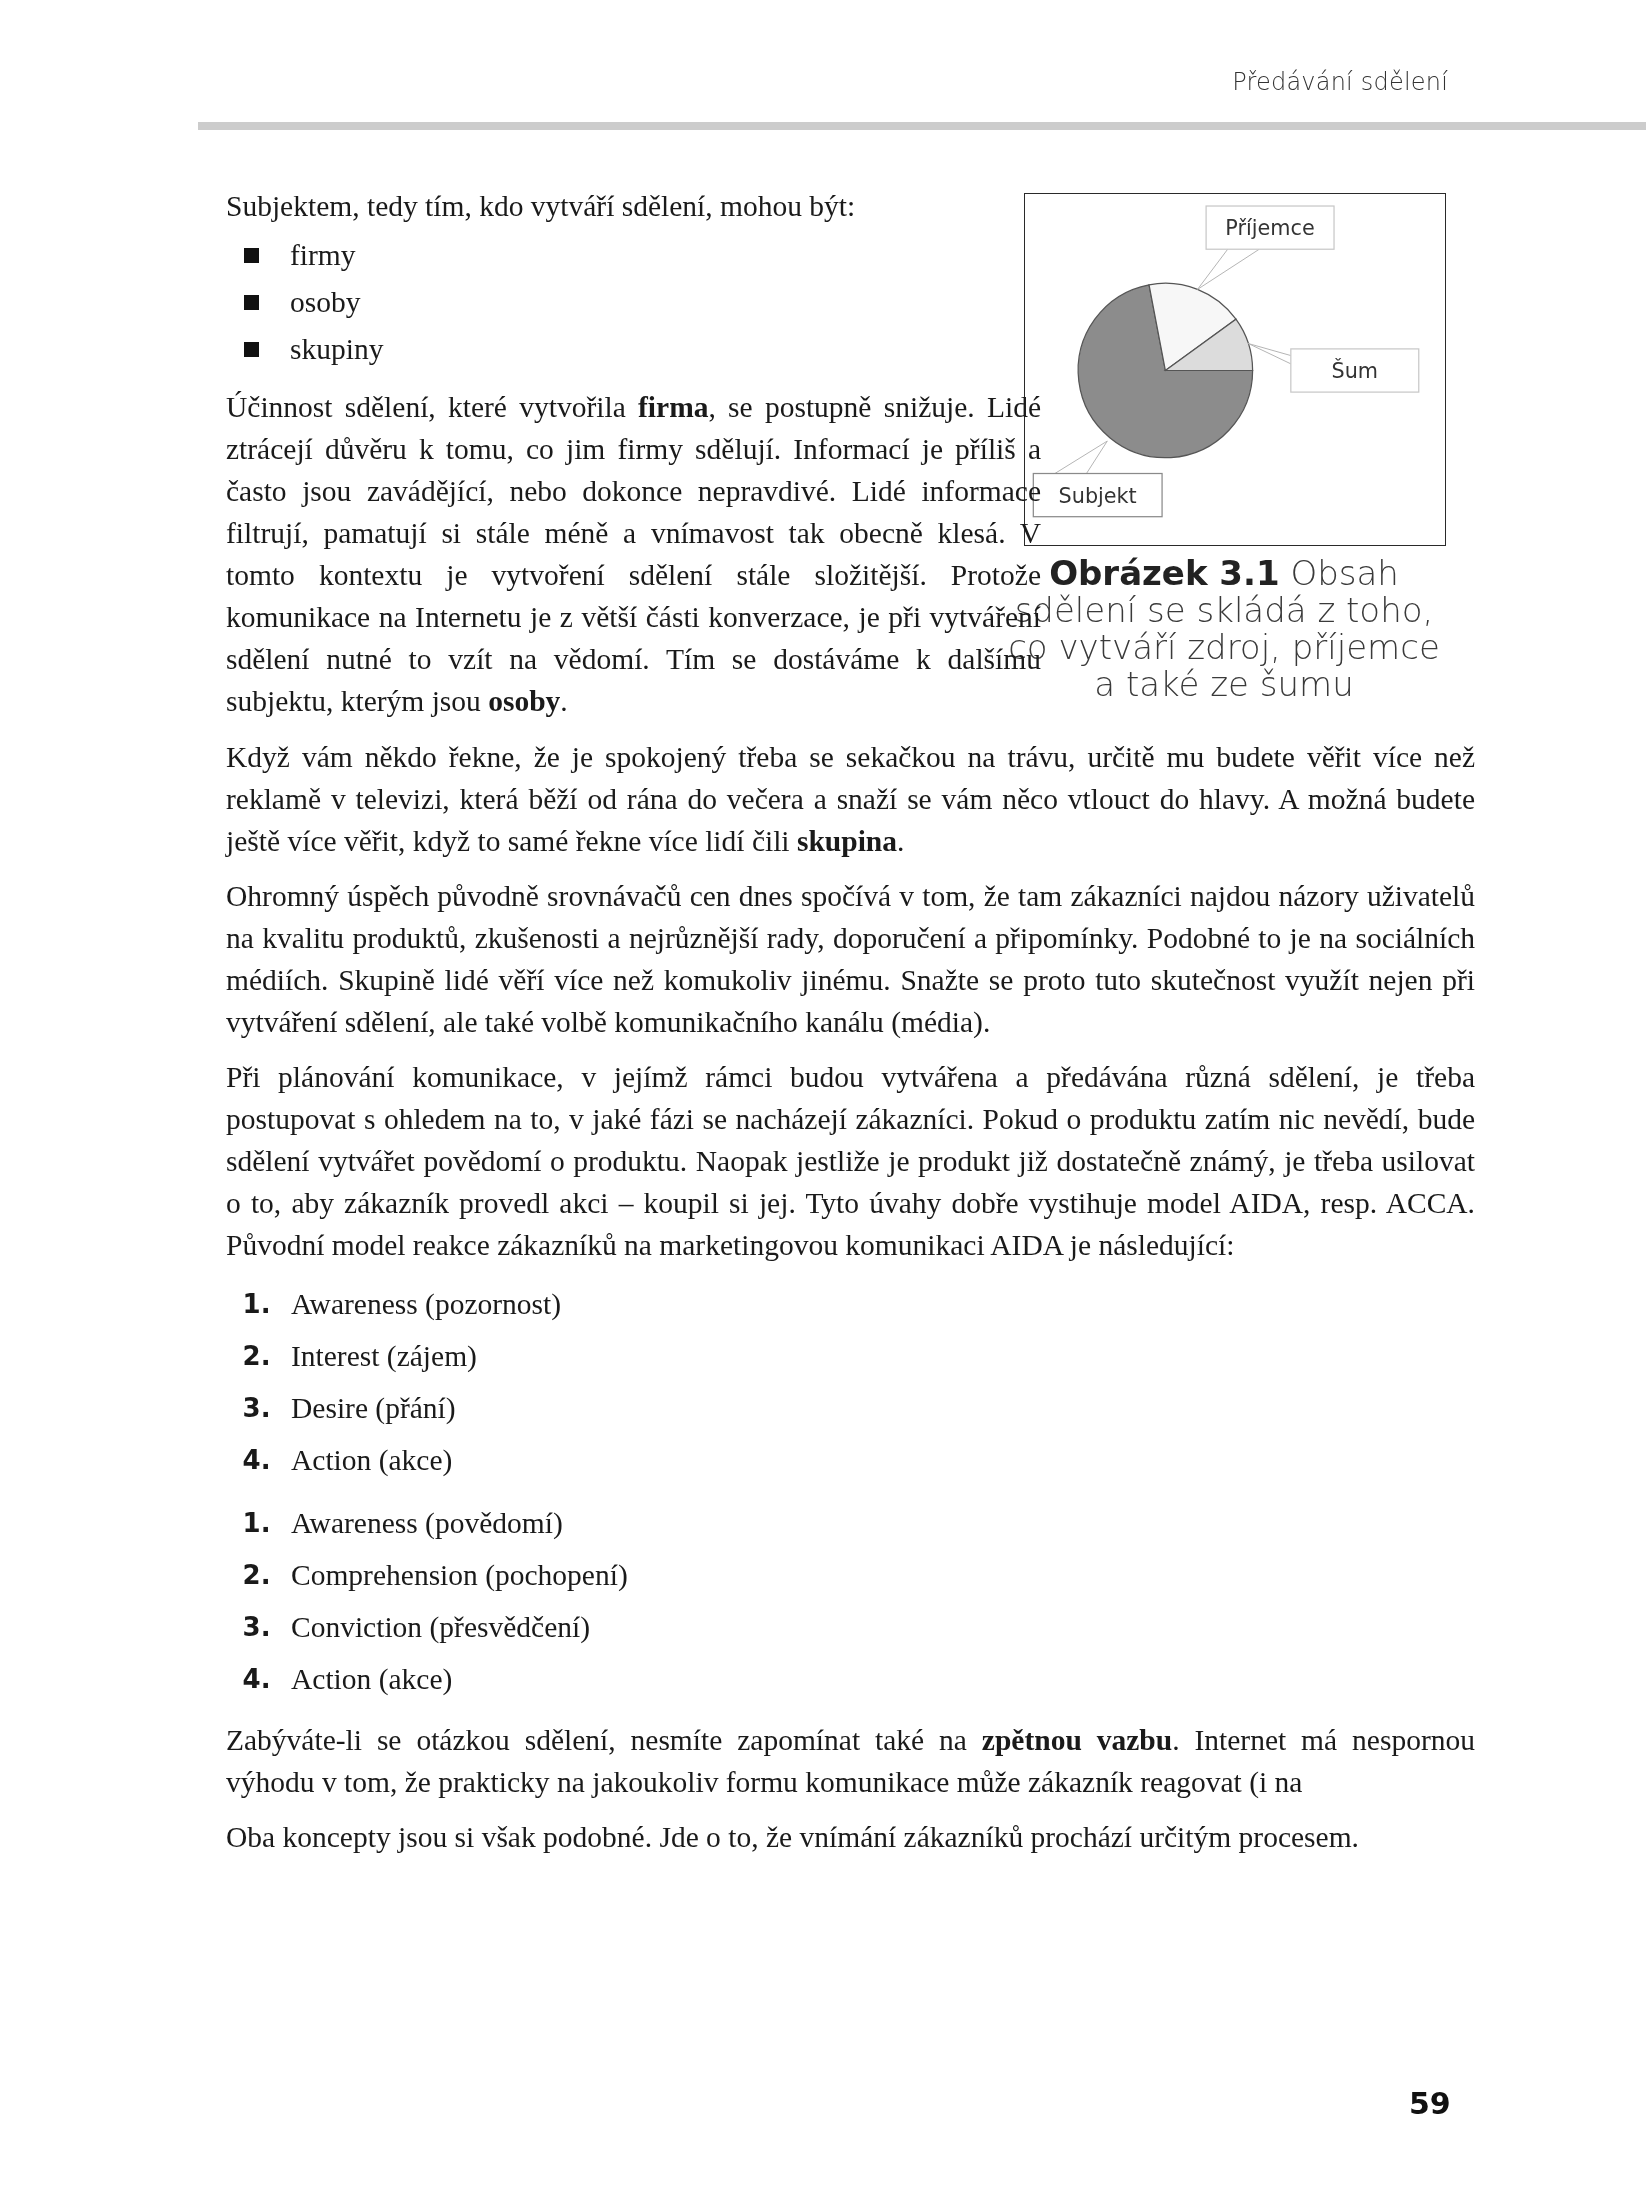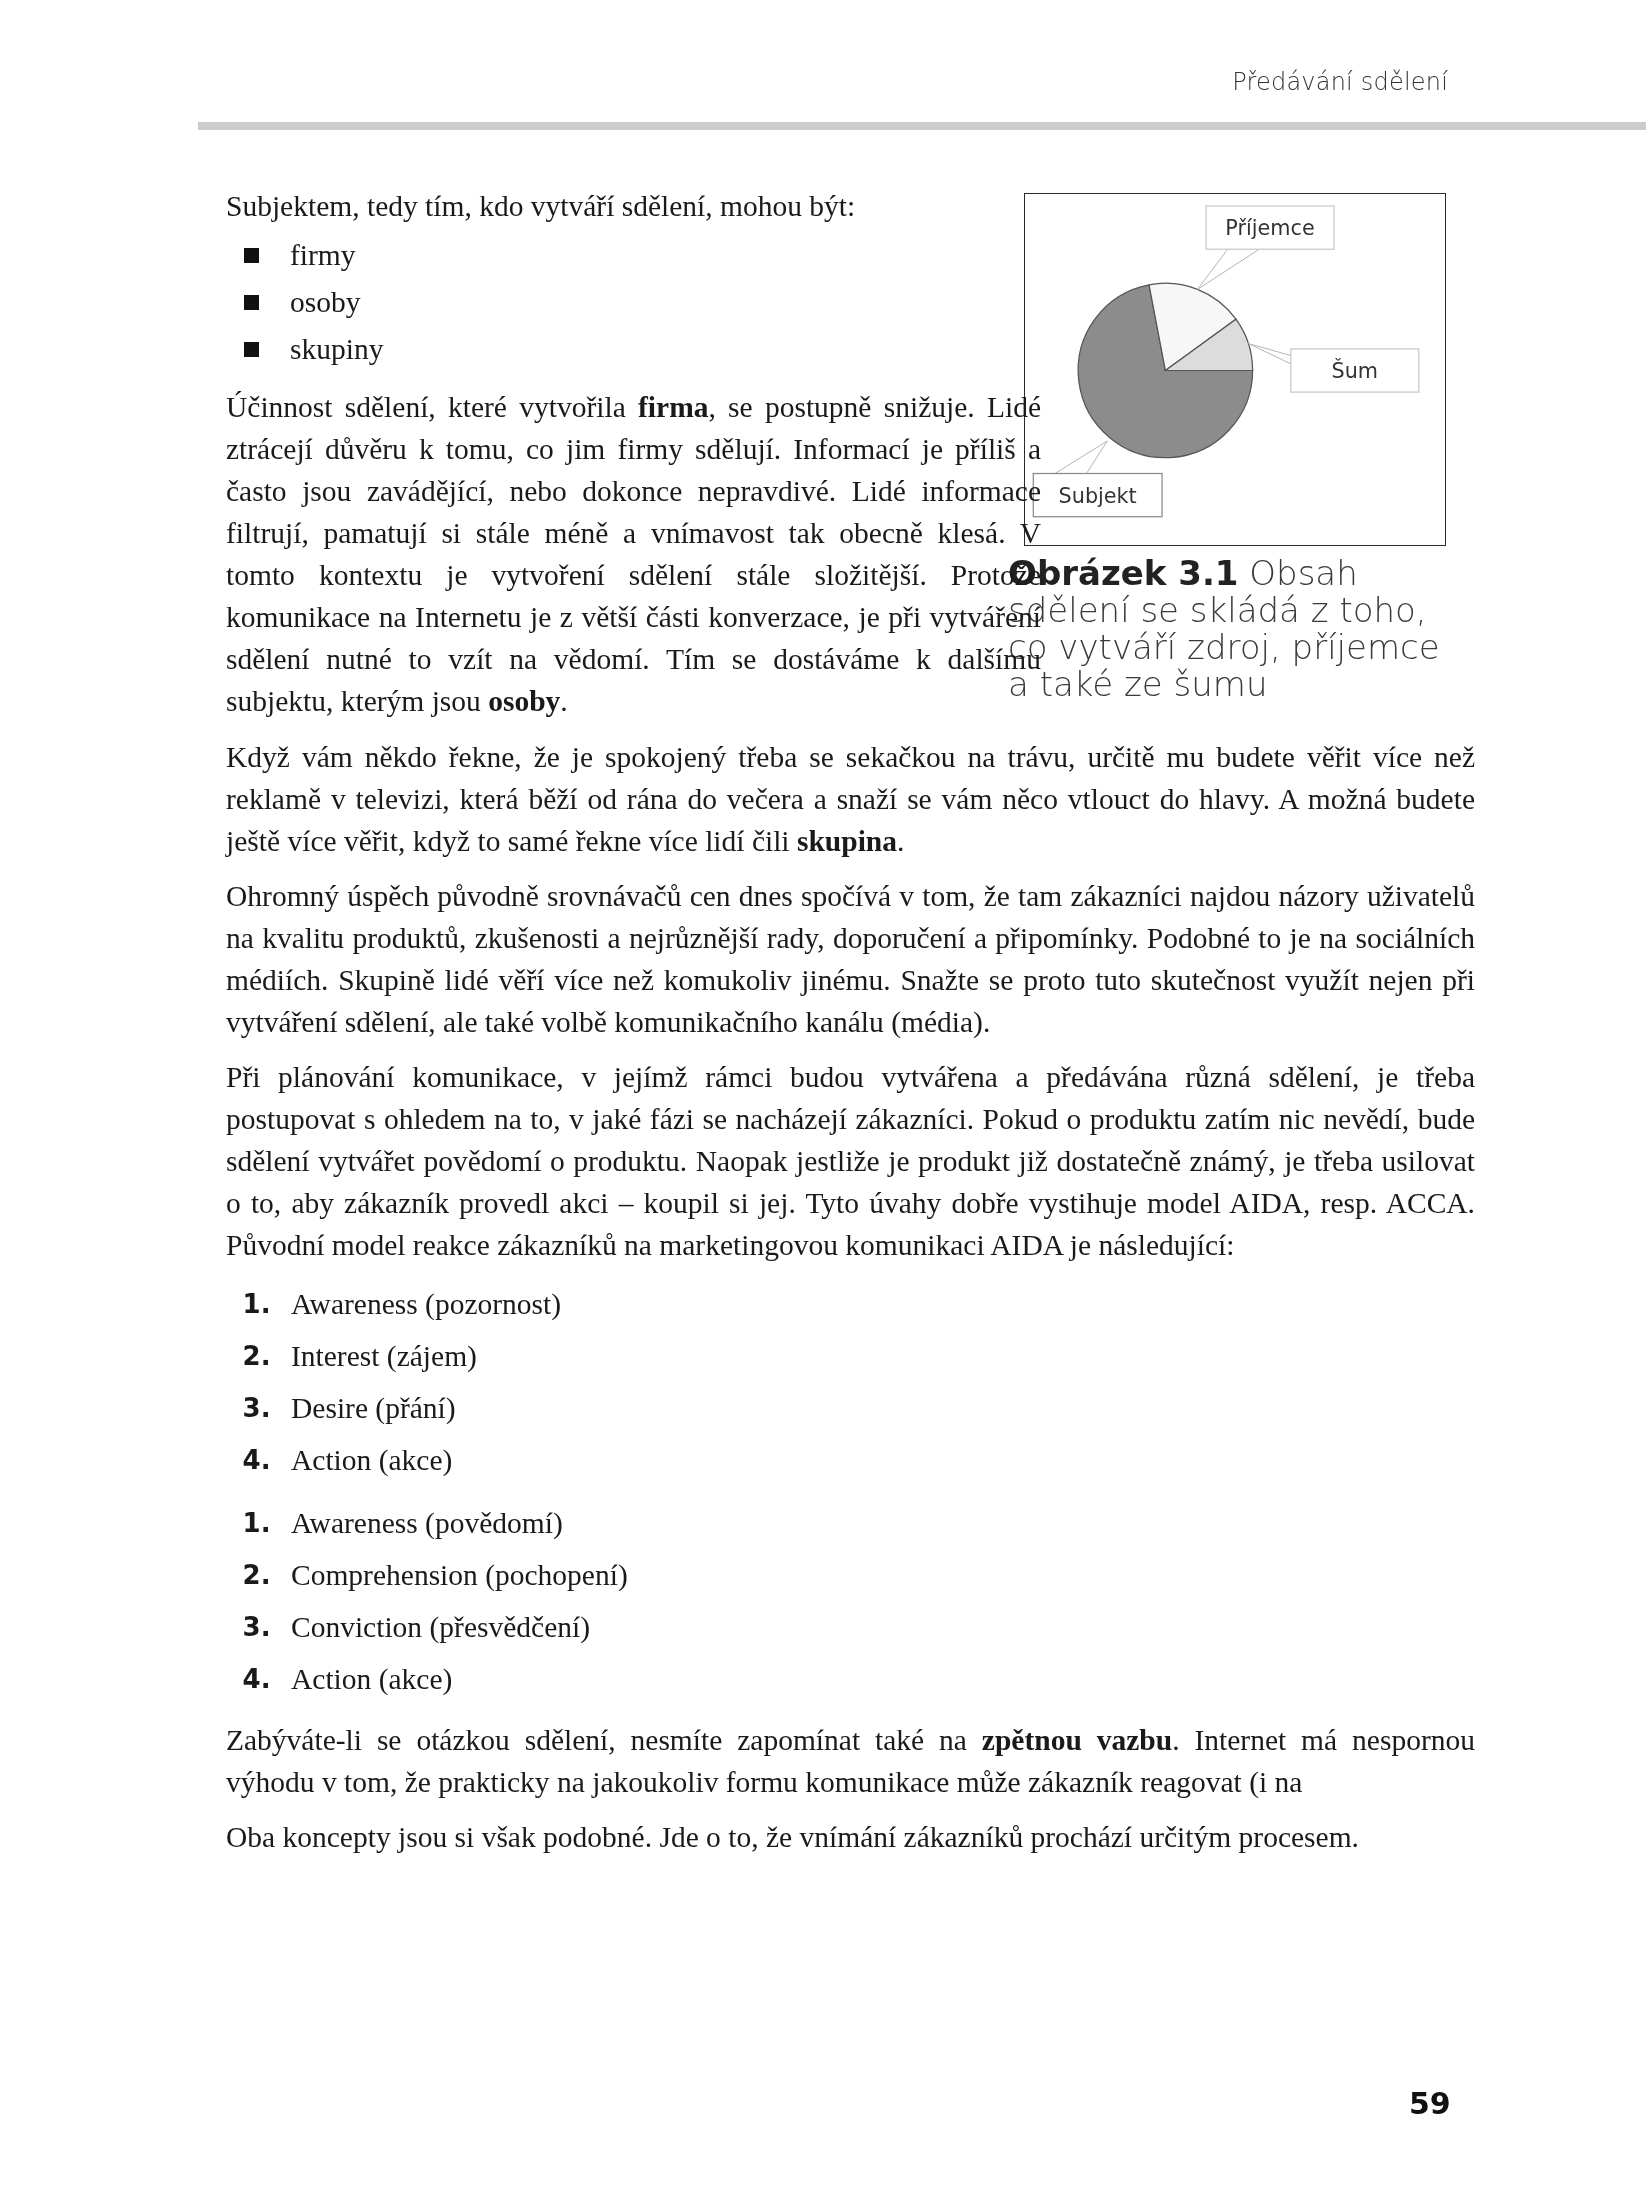--- a/index.html
+++ b/index.html
@@ -1,18 +1,18 @@
 <!DOCTYPE html>
 <html style="font-size:13.3px"><head>
 <meta charset="utf-8">
 <style>
   html, body { margin: 0; padding: 0; background: #ffffff; }
   body { width: 1646px; height: 2205px; position: relative; overflow: hidden; color: #1a1a1a; }
   .serif { font-family: "Liberation Serif", "DejaVu Serif", serif; margin-left: 28px; }
-  .sans { font-family: "DejaVu Sans", "Liberation Sans", sans-serif; }
+  .sans { font-family: "DejaVu Sans", "Liberation Sans", sans-serif; text-align: center; }
 
   #running-head { position: absolute; top: 68px; right: 198px; font-size: 24px; font-weight: 300; color: #333; letter-spacing: 0.2px; }
   #head-rule { position: absolute; top: 122px; left: 198px; right: 0; height: 7.5px; background: #cccccc; }
 
   #content { position: absolute; left: 198px; top: 185px; width: 1249px; font-size: 29.5px; line-height: 42px; text-align: justify; }
   #content p { margin: 0; }
   .gap { margin-top: 13.3px !important; }
 
   .intro-wrap { position: relative; width: 815px; }
   .bullets { list-style: none; margin: 5px 0 0 0; padding: 0; }

